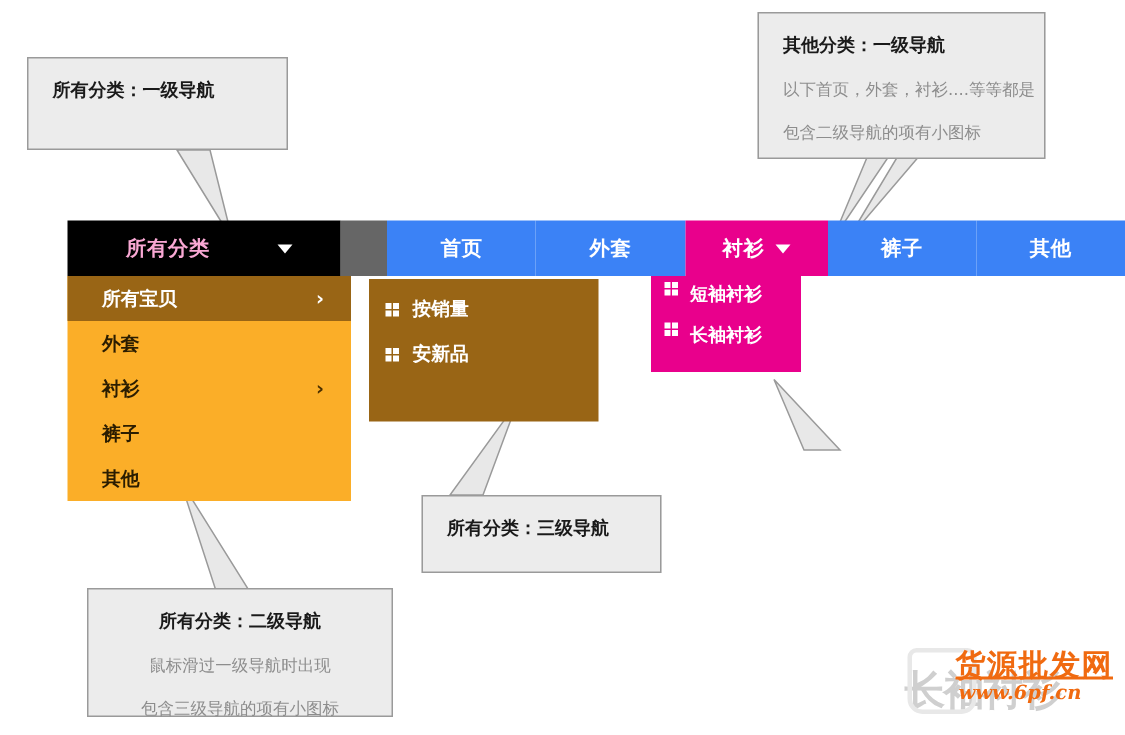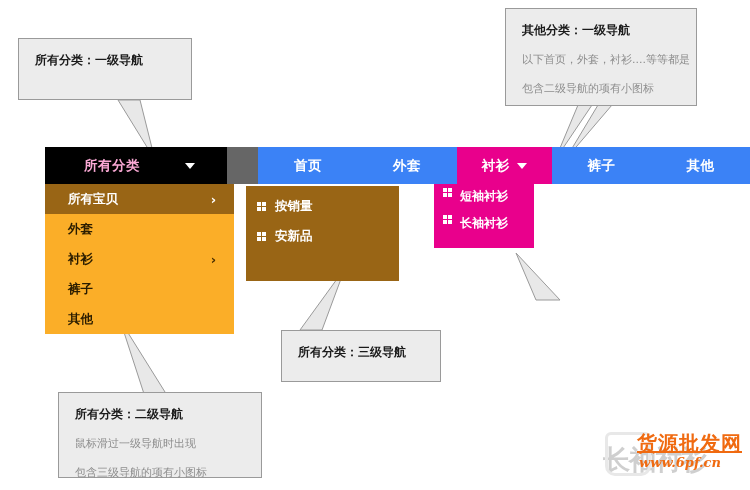--- a/index.html
+++ b/index.html
@@ -268,21 +268,21 @@
   <div class="callout" style="left:18px; top:38px; width:174px; height:62px;">
     <div class="c-title">所有分类：一级导航</div>
   </div>
 
   <div class="callout" style="left:505px; top:8px; width:192px; height:98px;">
     <div class="c-title">其他分类：一级导航</div>
     <div class="c-line">以下首页，外套，衬衫....等等都是</div>
     <div class="c-line">包含二级导航的项有小图标</div>
   </div>
 
-  <div class="callout" style="left:58px; top:392px; width:204px; height:86px;">
+  <div class="callout" style="left:58px; top:392px; width:204px; height:86px;text-align:center;">
     <div class="c-title">所有分类：二级导航</div>
     <div class="c-line">鼠标滑过一级导航时出现</div>
     <div class="c-line">包含三级导航的项有小图标</div>
   </div>
 
   <div class="callout" style="left:281px; top:330px; width:160px; height:52px;">
     <div class="c-title">所有分类：三级导航</div>
   </div>
 
 

